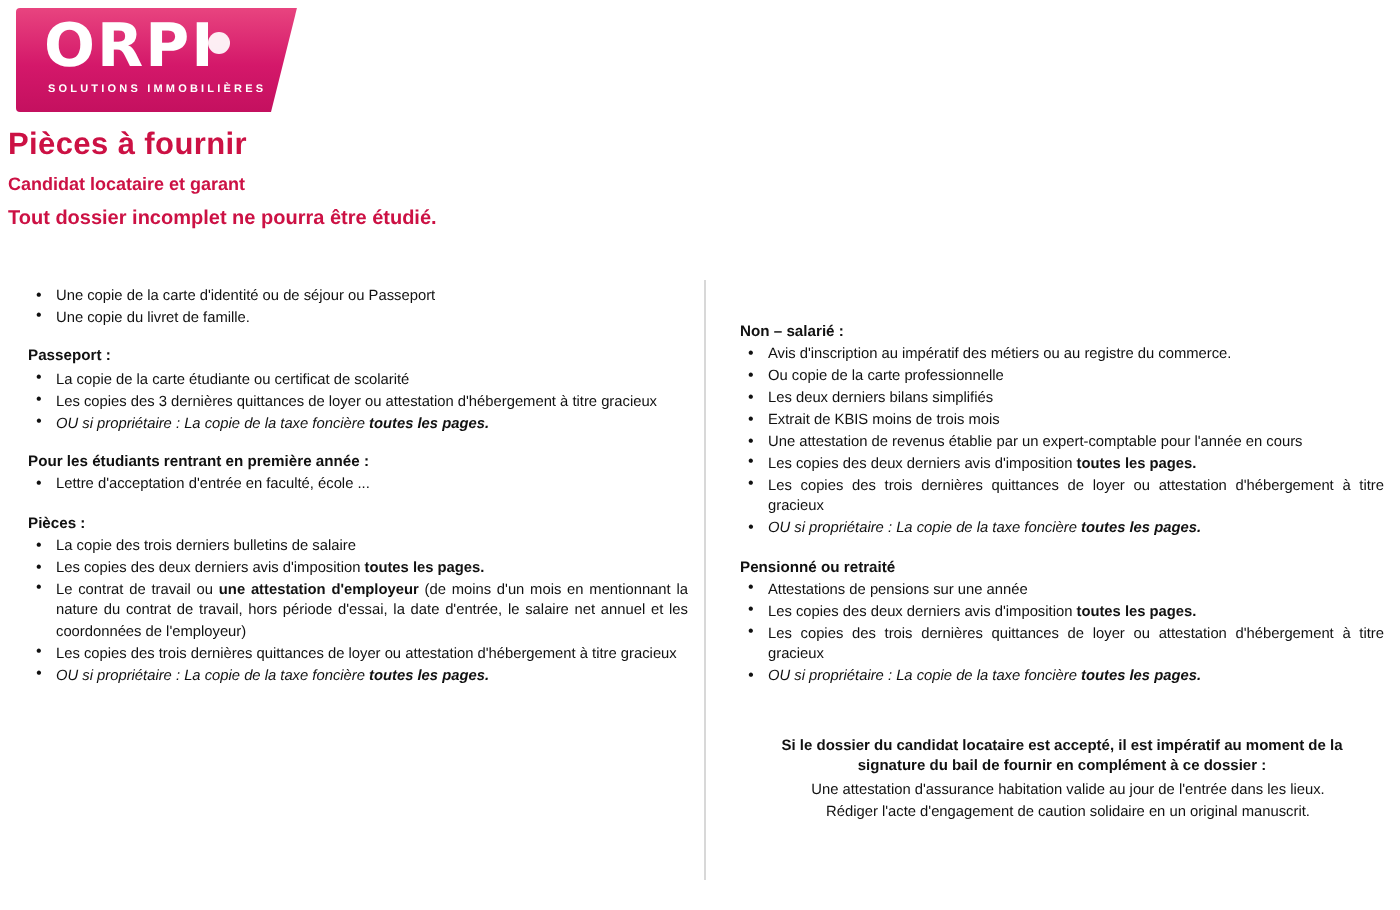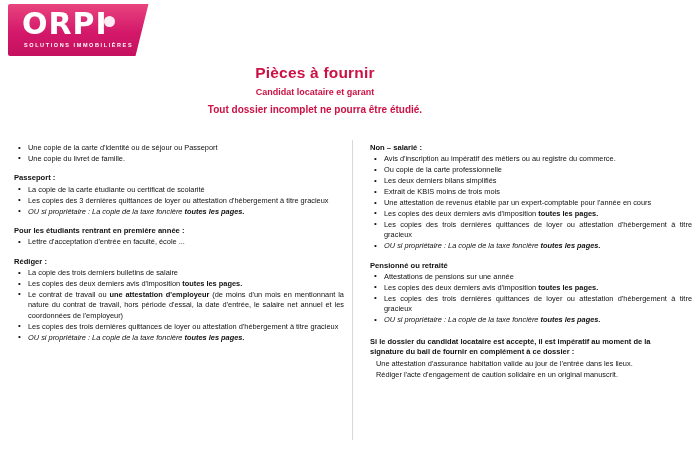--- a/index.html
+++ b/index.html
@@ -75,24 +75,23 @@
     top: 12px;
     width: 11px;
     height: 11px;
     border-radius: 50%;
     background: #ffffff;
     opacity: 0.92;
   }
   
   .title-area {
     position: absolute;
-    left: 15px;
+    left: 4px;
     top: 64px;
     width: 600px;
-    text-align: center;
   }
   .doc-title {
     font-family: "Liberation Sans", sans-serif;
     font-size: 15.5px;
     font-weight: bold;
     color: #cc1144;
     letter-spacing: .2px;
   }
   .doc-sub1 {
     margin-top: 5px;
@@ -129,21 +128,21 @@
     width: 1px;
     height: 300px;
     background: #d8d8d8;
   }
   .sec-head {
     font-weight: bold;
     font-size: 7.6px;
     margin-top: 9px;
     margin-bottom: 1px;
   }
-  .sec-head.first { margin-top: 0; }
+  .sec-head.first { margin-top: 18px; }
   ul.bul {
     list-style: none;
     margin: 0;
     padding: 0;
   }
   ul.bul > li {
     position: relative;
     padding-left: 14px;
     margin: 0 0 0.5px 0;
     text-align: justify;
@@ -156,21 +155,22 @@
     font-size: 8px;
     color: #111;
   }
   li.nobullet {
     padding-left: 14px;
     font-style: italic;
   }
   li.nobullet:before { content: ""; }
   .b { font-weight: bold; }
   .note-block {
-    margin-top: 11px;
+    margin-top: 24px;
+    text-align: center;
   }
   .note-title {
     font-weight: bold;
     font-size: 7.5px;
     line-height: 10.2px;
   }
   .note-line {
     margin-left: 6px;
     line-height: 10.6px;
   }
@@ -208,21 +208,21 @@
       <li>La copie de la carte étudiante ou certificat de scolarité</li>
       <li>Les copies des 3 dernières quittances de loyer ou attestation d'hébergement à titre gracieux</li>
       <li class="nobullet"><span>OU si propriétaire : La copie de la taxe foncière </span><span class="b">toutes les pages.</span></li>
     </ul>
 
     <div class="sec-head">Pour les étudiants rentrant en première année :</div>
     <ul class="bul">
       <li>Lettre d'acceptation d'entrée en faculté, école ...</li>
     </ul>
 
-    <div class="sec-head">Rédiger :</div>
+    <div class="sec-head">Pièces :</div>
     <ul class="bul">
       <li>La copie des trois derniers bulletins de salaire</li>
       <li><span>Les copies des deux derniers avis d'imposition </span><span class="b">toutes les pages.</span></li>
       <li><span>Le contrat de travail ou </span><span class="b">une attestation d'employeur</span><span> (de moins d'un mois en mentionnant la nature du contrat de travail, hors période d'essai, la date d'entrée, le salaire net annuel et les coordonnées de l'employeur)</span></li>
       <li>Les copies des trois dernières quittances de loyer ou attestation d'hébergement à titre gracieux</li>
       <li class="nobullet"><span>OU si propriétaire : La copie de la taxe foncière </span><span class="b">toutes les pages.</span></li>
     </ul>
   </div>
 
   <div class="col col-right">

